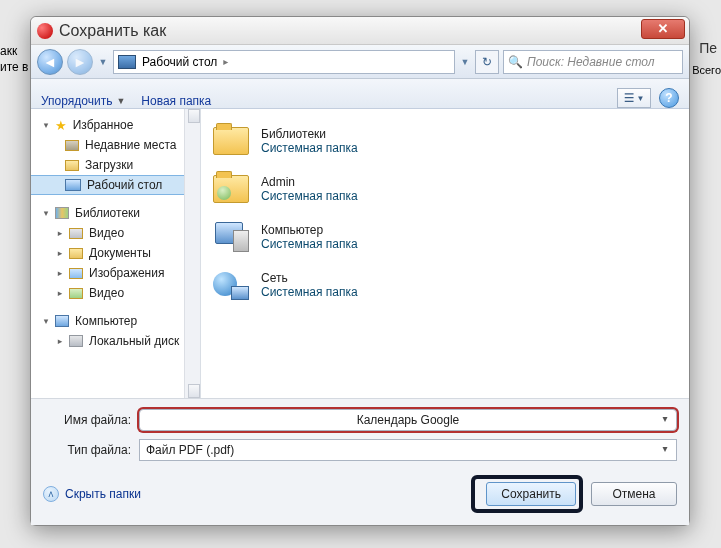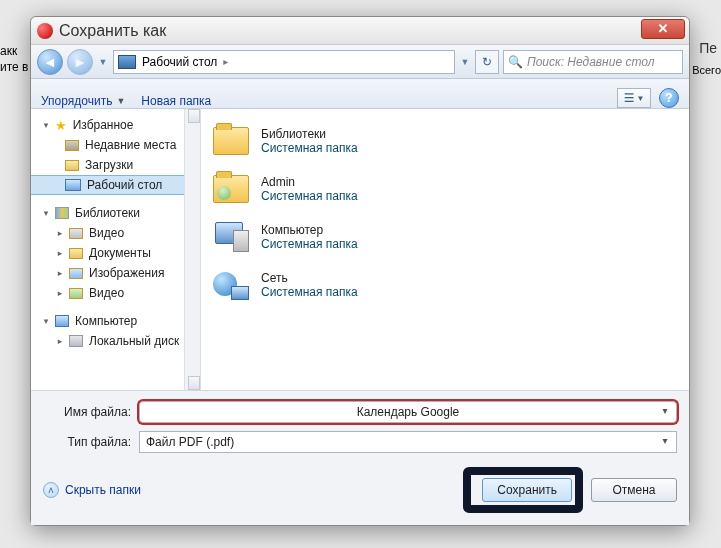--- a/index.html
+++ b/index.html
@@ -109,21 +109,21 @@
   .btn-row { display:flex; align-items:center; padding-top:6px; }
   .hide-link { color:#0a3390; display:flex; align-items:center; gap:6px;}
   .hide-arrow{width:16px;height:16px;border-radius:50%;border:1px solid #7faedf;background:radial-gradient(circle at 35% 30%,#e7f2fd,#bcd9f3);display:inline-flex;align-items:center;justify-content:center;color:#2d65a3;font-size:10px}
   .spacer{flex:1}
   .btn {
     min-width:86px; height:24px; border:1px solid #8f9aa9; border-radius:3px;
     background:linear-gradient(#fdfdfe,#e4e8ef); color:#222; padding:0 14px;
     display:inline-flex;align-items:center;justify-content:center; margin-left:8px;
   }
   .btn.primary { background:linear-gradient(#eaf4ff,#c9e1f8); border-color:#5f94c9; }
-  .hl-red-btn { padding:3px; border:8px solid #0f172a; border-radius:6px; display:inline-block;}
+  .hl-red-btn { padding:3px; border:4px solid #0f172a; border-radius:6px; display:inline-block;}
 </style>
 </head>
 <body>
 
 <div class="google-logo">
   <span class="g1">G</span><span class="g2">o</span><span class="g3">o</span><span class="g4">g</span><span class="g5">l</span><span class="g6">e</span>
 </div>
 <div class="bg-text" style="top:44px;left:0">акк</div>
 <div class="bg-text" style="top:60px;left:0">ите в</div>
 <div class="bg-text" style="top:40px;right:4px;color:#333;font-size:14px">Пе</div>

